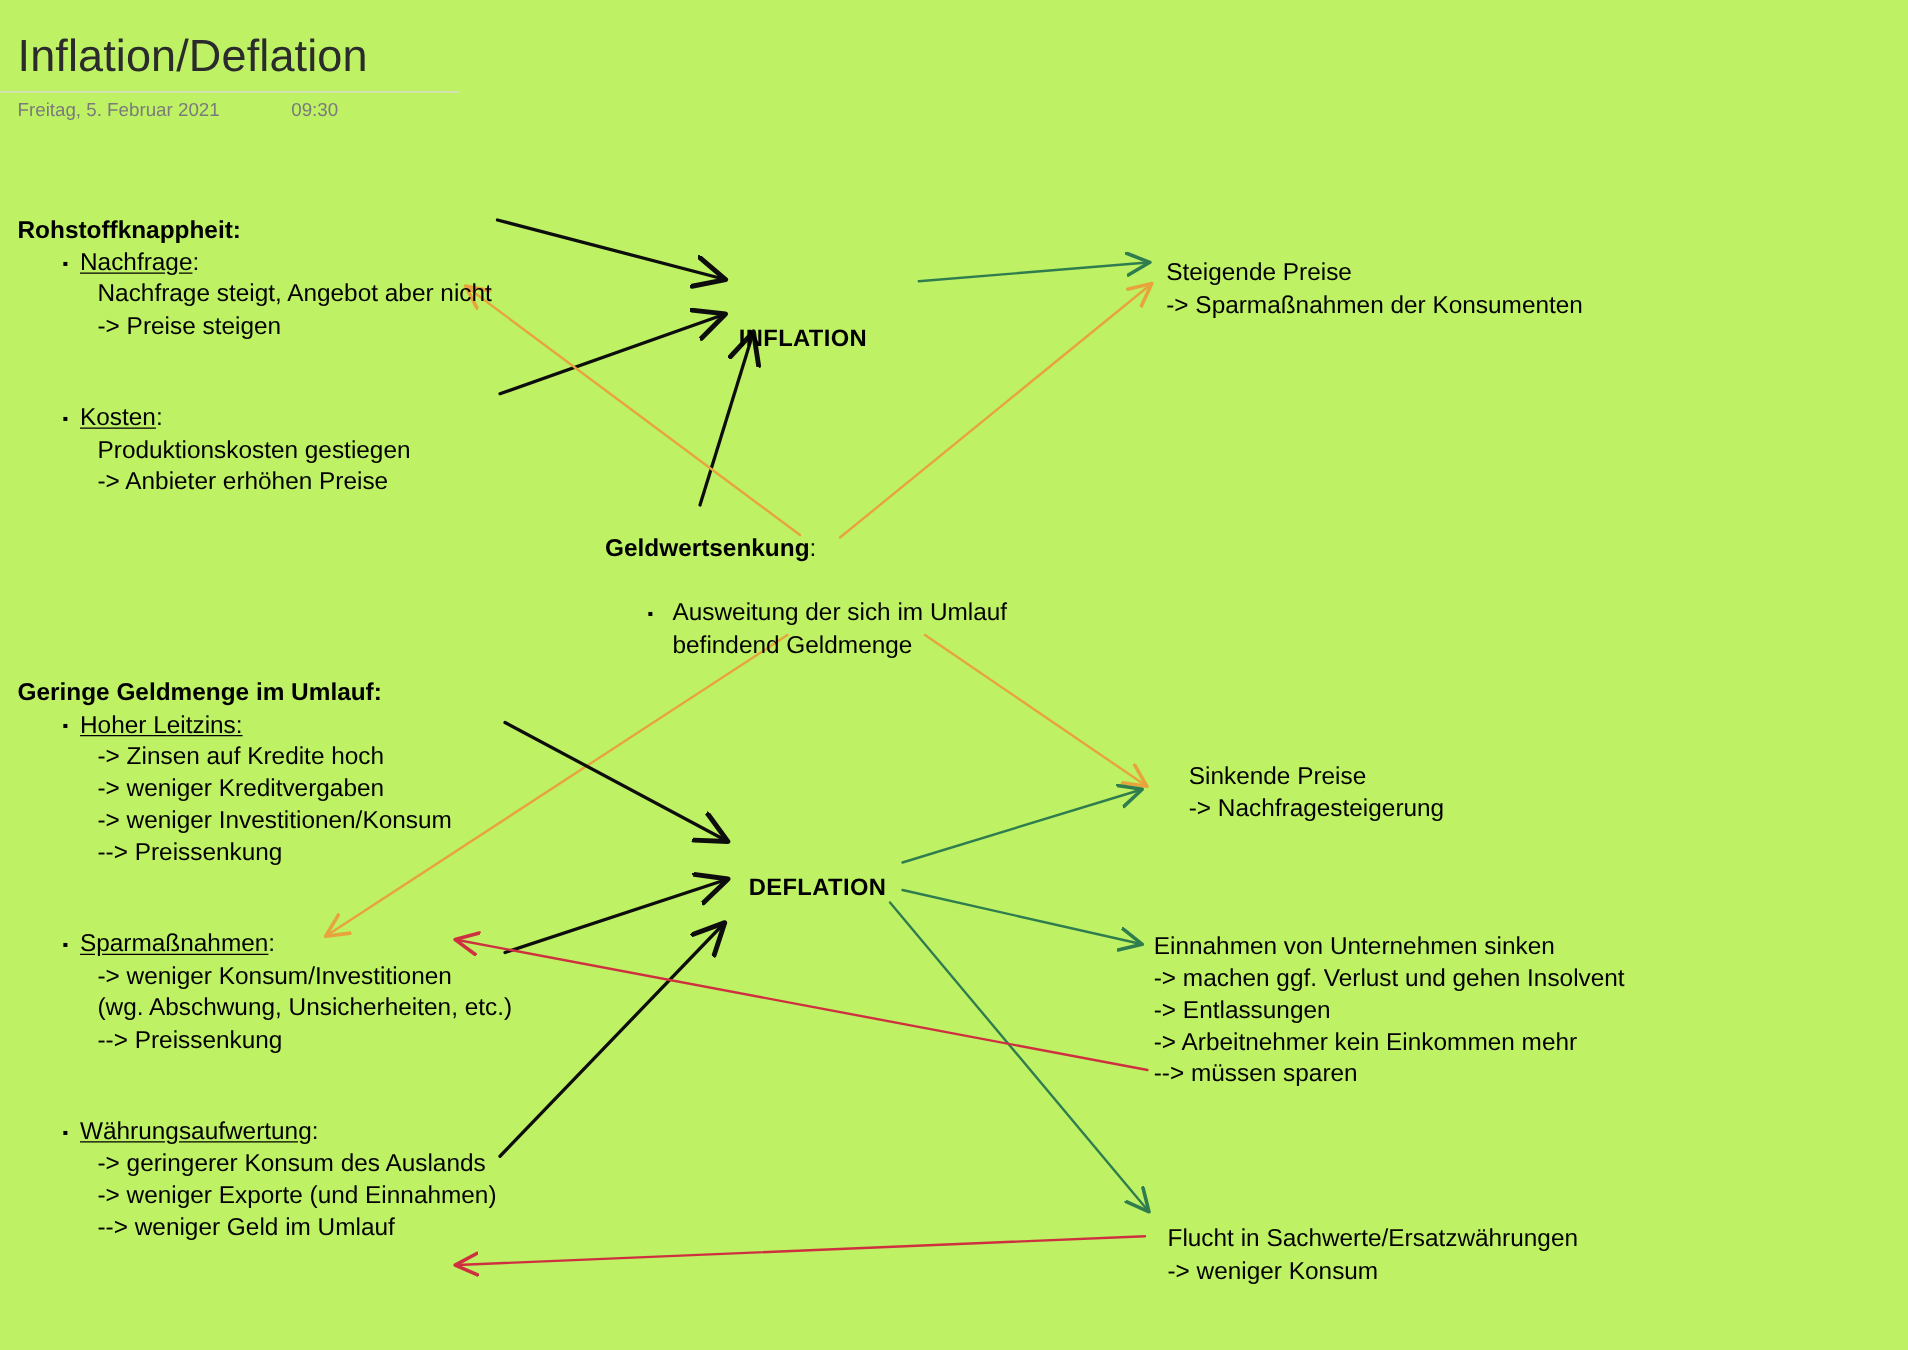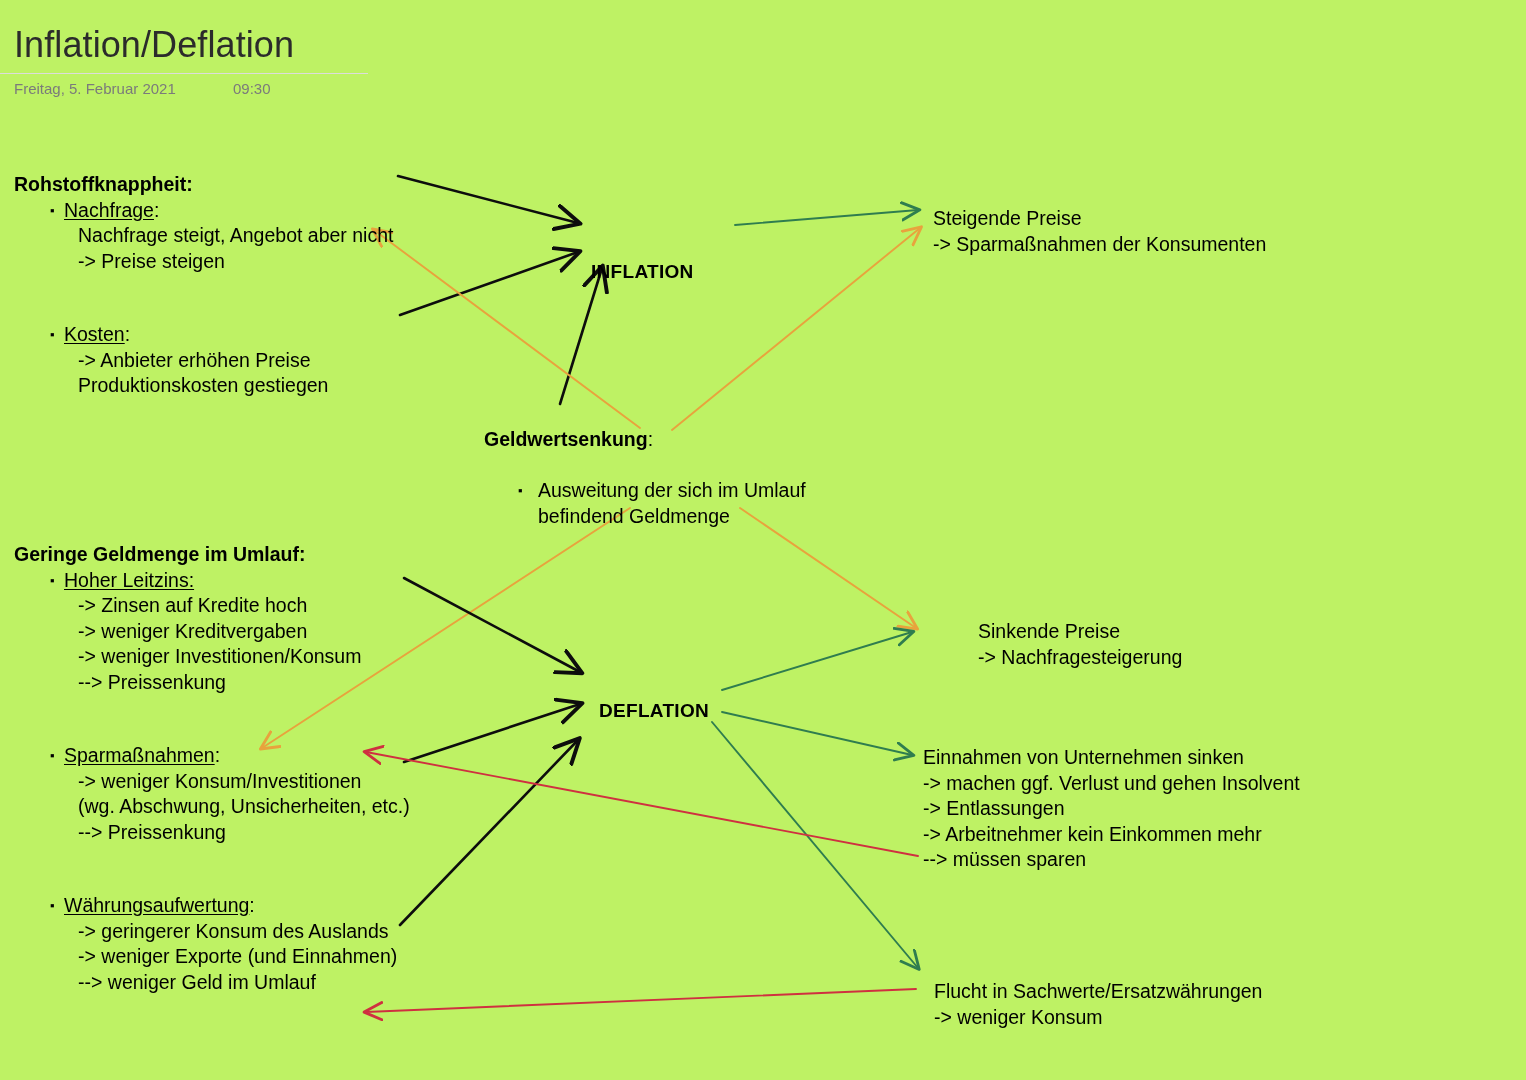--- a/index.html
+++ b/index.html
@@ -161,22 +161,22 @@
       <span class="marker">▪</span><span class="bullet-head">Nachfrage</span><span>:</span>
     </div>
     <div class="sub-line">Nachfrage steigt, Angebot aber nicht</div>
     <div class="sub-line">-&gt; Preise steigen</div>
 
     <div class="gap"></div>
 
     <div class="bullet-row">
       <span class="marker">▪</span><span class="bullet-head">Kosten</span><span>:</span>
     </div>
+    <div class="sub-line">Produktionskosten gestiegen</div>
     <div class="sub-line">-&gt; Anbieter erhöhen Preise</div>
-    <div class="sub-line">Produktionskosten gestiegen</div>
   </div>
 
   <div class="block" style="left:484px; top:427px; width:420px;">
     <div class="block-title"><span>Geldwertsenkung</span><span style="font-weight:normal;">:</span>
     </div>
     <div class="bullet-row" style="padding-left:54px;">
       <span class="marker" style="left:34px;">▪</span><span>Ausweitung der sich im Umlauf</span>
     </div>
     <div class="sub-line" style="padding-left:54px;">befindend Geldmenge</div>
   </div>
@@ -209,21 +209,21 @@
     <div class="sub-line">-&gt; geringerer Konsum des Auslands</div>
     <div class="sub-line">-&gt; weniger Exporte (und Einnahmen)</div>
     <div class="sub-line">--&gt; weniger Geld im Umlauf</div>
   </div>
 
   <div class="block" style="left:933px; top:206px; width:500px;">
     <div class="plain-line">Steigende Preise</div>
     <div class="plain-line">-&gt; Sparmaßnahmen der Konsumenten</div>
   </div>
 
-  <div class="block" style="left:978px; top:609px; width:500px;margin-top:10px;">
+  <div class="block" style="left:951px; top:609px; width:500px;">
     <div class="plain-line">Sinkende Preise</div>
     <div class="plain-line">-&gt; Nachfragesteigerung</div>
   </div>
 
   <div class="block" style="left:923px; top:745px; width:520px;">
     <div class="plain-line">Einnahmen von Unternehmen sinken</div>
     <div class="plain-line">-&gt; machen ggf. Verlust und gehen Insolvent</div>
     <div class="plain-line">-&gt; Entlassungen</div>
     <div class="plain-line">-&gt; Arbeitnehmer kein Einkommen mehr</div>
     <div class="plain-line">--&gt; müssen sparen</div>

